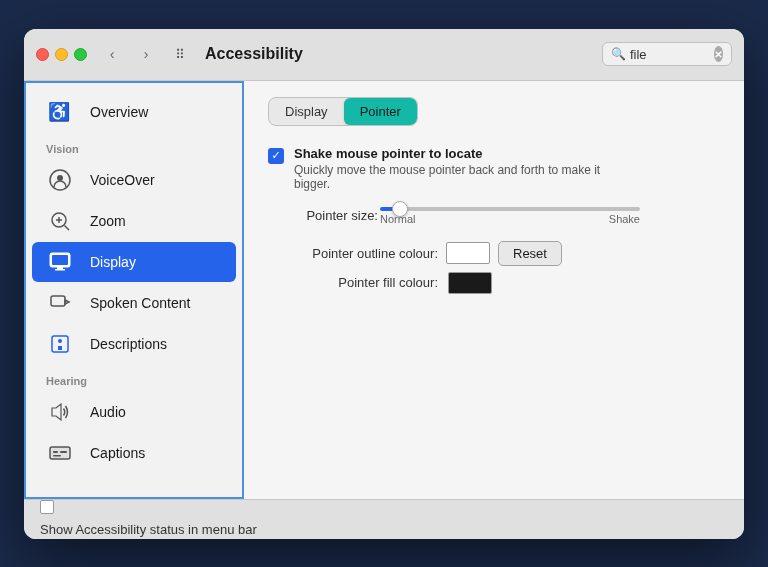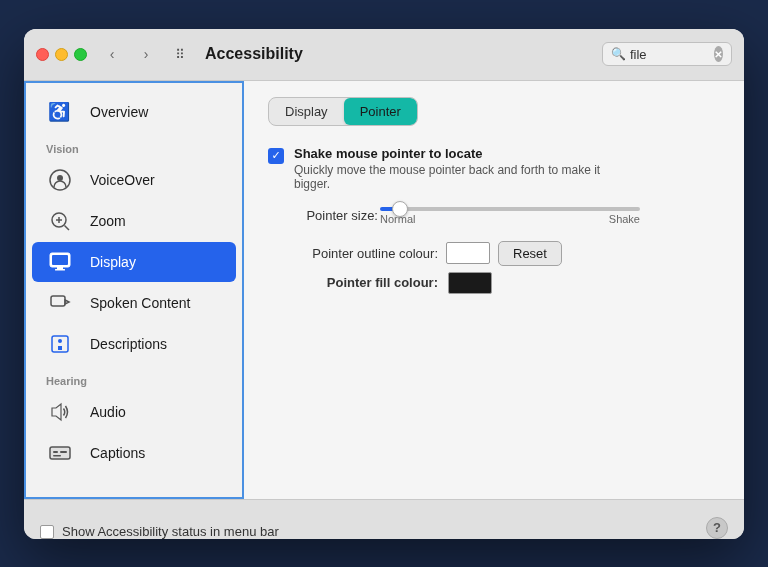--- a/index.html
+++ b/index.html
@@ -298,24 +298,25 @@
       font-size: 13px;
       cursor: pointer;
       color: #1a1a1a;
     }
     
     .bottombar {
       height: 40px;
       background: #e0e0e0;
       border-top: 1px solid #c8c8c8;
       display: flex;
-      align-items: flex-end;
+      align-items: flex-start;
       padding: 0 16px;
       gap: 8px;
       flex-shrink: 0;
+      flex-direction: column;
     }
     .bottom-checkbox {
       width: 14px;
       height: 14px;
       border: 1px solid #999;
       border-radius: 2px;
       background: white;
       cursor: pointer;
       flex-shrink: 0;
     }
@@ -479,21 +480,21 @@
           </div>
         </div>
       </div>
 
       <div style="display:flex; align-items:center; margin-bottom:6px; gap:8px; margin-left:10px;">
         <span class="colour-label">Pointer outline colour:</span>
         <div class="colour-swatch swatch-white"></div>
         <button class="reset-btn">Reset</button>
       </div>
 
-      <div style="display:flex; align-items:center; gap:10px; margin-left:10px;font-weight:bold;">
+      <div style="display:flex; align-items:center; gap:10px; margin-left:10px;">
         <span class="colour-label">Pointer fill colour:</span>
         <div class="colour-swatch swatch-black"></div>
       </div>
     </div>
   </div>
 
   <div class="bottombar">
     <div class="bottom-checkbox"></div>
     <span class="bottom-label">Show Accessibility status in menu bar</span>
     <button class="help-btn">?</button>

